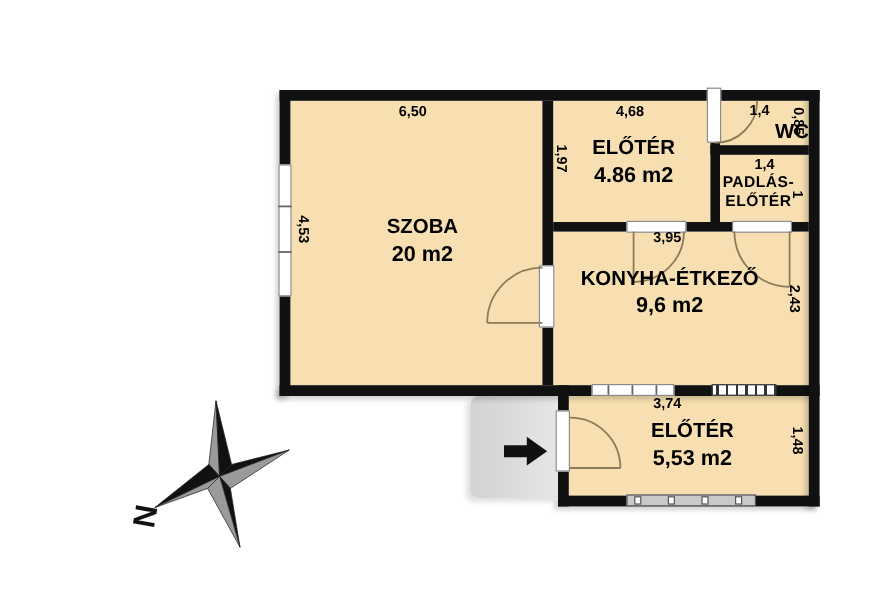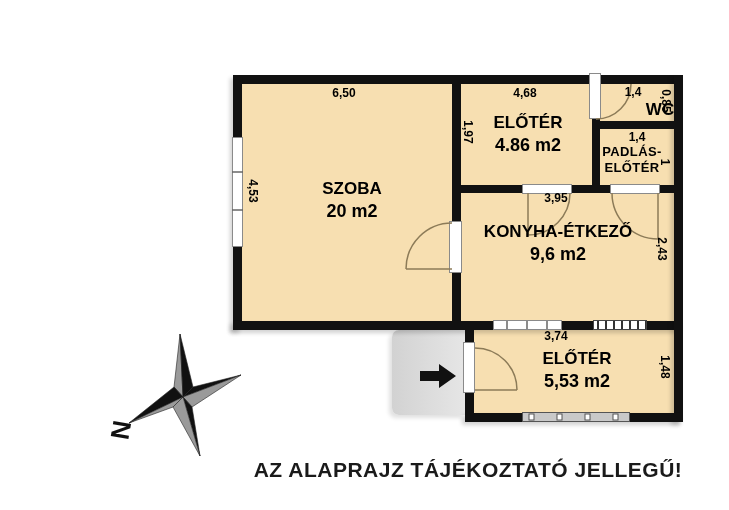--- a/index.html
+++ b/index.html
@@ -138,14 +138,13 @@
   <div class="dim v" style="left:468px;top:132px;">1,97</div>
   <div class="dim" style="left:633px;top:92px;">1,4</div>
   <div class="dim v" style="left:666px;top:101px;">0,85</div>
   <div class="dim" style="left:637px;top:137px;">1,4</div>
   <div class="dim v" style="left:665px;top:162px;">1</div>
   <div class="dim" style="left:556px;top:198px;text-align:center;">3,95</div>
   <div class="dim v" style="left:662px;top:249px;">2,43</div>
   <div class="dim" style="left:556px;top:336px;">3,74</div>
   <div class="dim v" style="left:665px;top:367px;">1,48</div>
 
-  <div class="caption">AZ ALAPRAJZ TÁJÉKOZTATÓ JELLEGŰ!</div>
 </div>
 
 </body></html>

